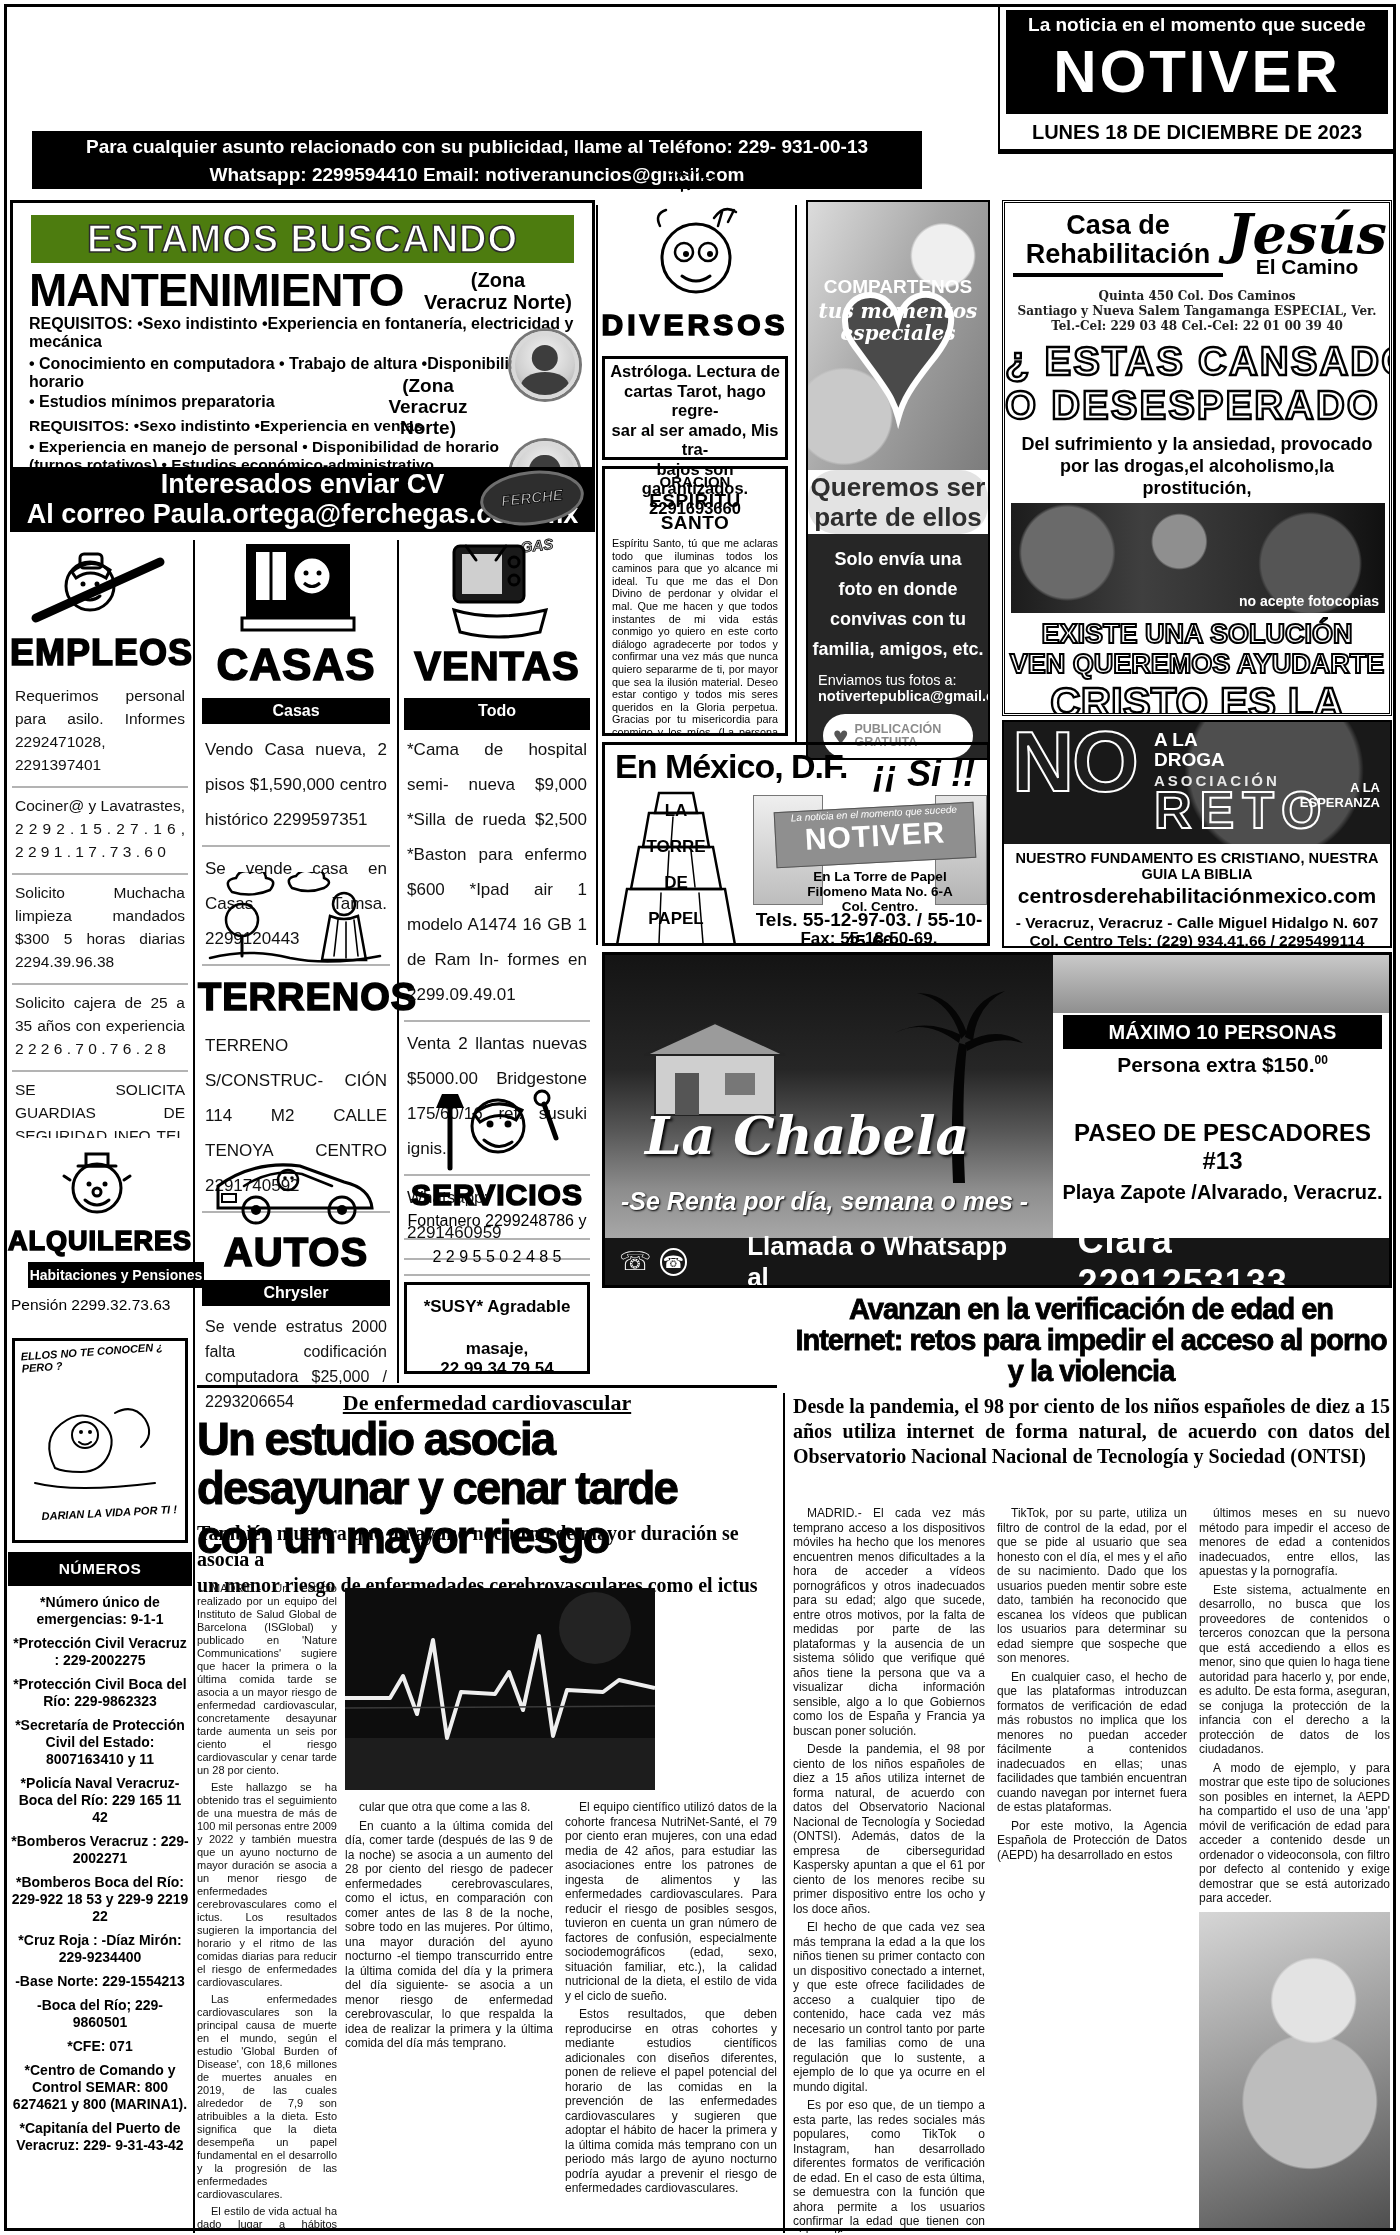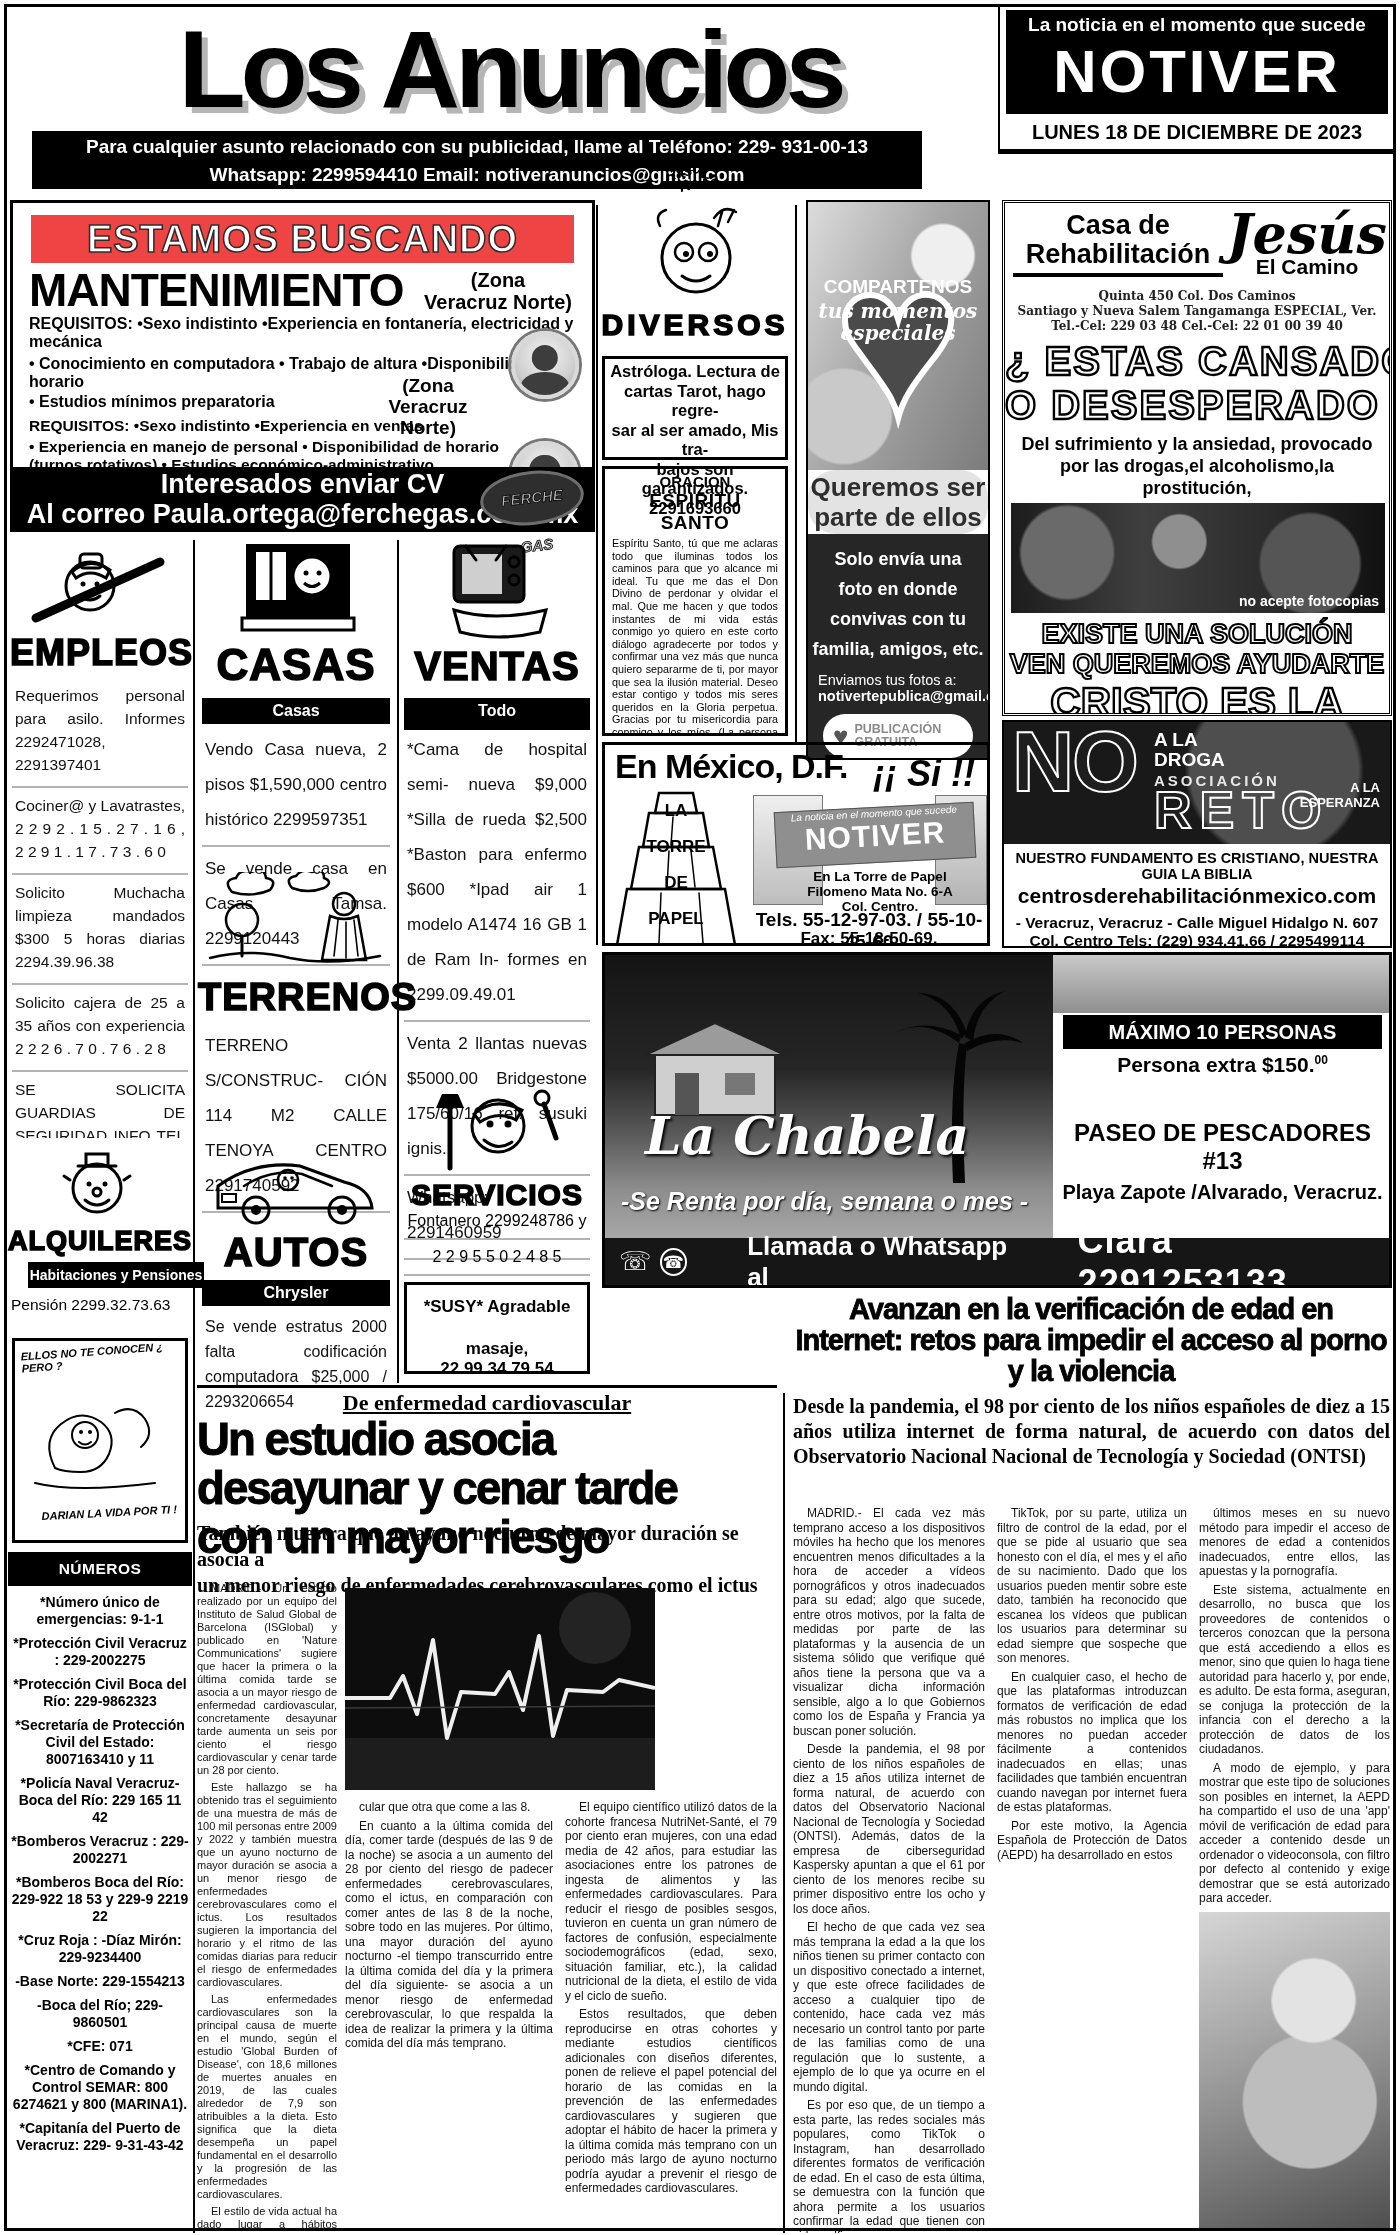--- a/index.html
+++ b/index.html
@@ -9,21 +9,21 @@
     background:#fff; color:#000; overflow:hidden;
     font-family:"Liberation Sans", sans-serif;
   }
   .abs { position:absolute; }
   .frame { position:absolute; inset:4px; border:3px solid #000; pointer-events:none; }
   .masthead {
     font-weight:900; letter-spacing:-5px; font-size:110px; line-height:1;
     text-shadow:6px 6px 0 #b5b5b5; white-space:nowrap;
   }
   .blackbar { background:#000; color:#fff; font-weight:bold; text-align:center; }
-  .graybar  { background:#ef4444; color:#fff; font-weight:900; text-align:center; }
+  .graybar  { background:#4d7c0f; color:#fff; font-weight:900; text-align:center; }
   .secword  { font-weight:900; -webkit-text-stroke:1.6px #000; text-align:center; letter-spacing:1px; white-space:nowrap; }
   .listing  { font-size:15.5px; line-height:23px; text-align:justify; color:#111;
               border-bottom:2px solid #b3b3b3; padding:6px 3px 10px 3px; }
   .listing2 { font-size:17px; line-height:35px; text-align:justify; color:#111;
               border-bottom:2px solid #b3b3b3; padding:4px 3px 8px 3px; }
   .outlineB { color:#fff; -webkit-text-stroke:2.4px #000; font-weight:900; text-align:center; white-space:nowrap; }
   .outlineW { color:rgba(60,60,60,.15); -webkit-text-stroke:2px #fff; font-weight:900; text-align:center; white-space:nowrap; }
   .vline { position:absolute; width:2px; background:#000; }
   .hline { position:absolute; height:3px; background:#000; }
   .serif { font-family:"Liberation Serif", serif; }
@@ -36,21 +36,20 @@
             background:radial-gradient(circle at 50% 35%, #efefef 0 8%, #cfcfcf 60%, #9a9a9a); overflow:hidden; }
   .avatar .head { position:absolute; left:50%; top:16%; width:44%; height:44%; transform:translateX(-50%); background:#3d3d3d; border-radius:50%; }
   .avatar .bod { position:absolute; left:50%; bottom:-8%; width:80%; height:46%; transform:translateX(-50%); background:#3d3d3d; border-radius:50% 50% 0 0; }
 </style>
 </head>
 <body>
 
 <div id="page">
   <div class="frame"></div>
 
-  <div class="abs masthead" style="left:35px; top:14px; width:950px; text-align:center;">Los Anuncios</div>
   <div class="abs blackbar" style="left:32px; top:131px; width:890px; height:58px; font-size:19px; line-height:28px; padding-top:2px;">
     <div>Para cualquier asunto relacionado con su publicidad, llame al  Teléfono: 229- 931-00-13</div>
     <div>Whatsapp: 2299594410 Email: notiveranuncios@gmail.com</div>
   </div>
 
   <div class="abs" style="left:998px; top:6px; width:396px; border-left:2px solid #000; border-bottom:5px solid #000; height:148px;">
     <div class="blackbar" style="margin:4px 6px 0 6px; height:104px; padding-top:4px;">
       <div style="font-size:19px; font-weight:bold;">La noticia en el momento que sucede</div>
       <div style="font-size:60px; font-weight:900; letter-spacing:3px; line-height:72px;">NOTIVER</div>
     </div>

